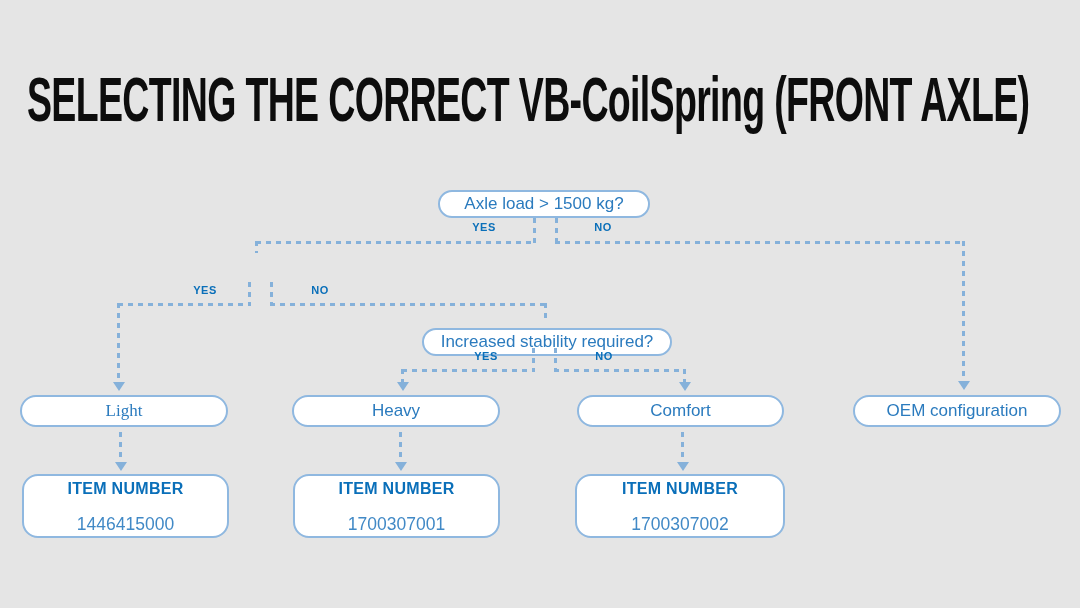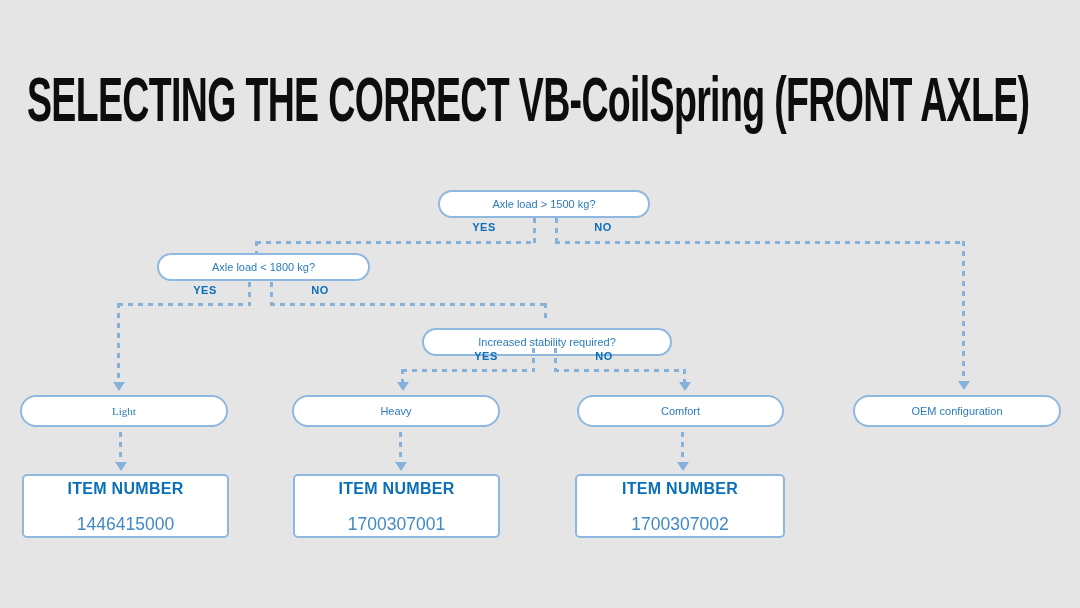--- a/index.html
+++ b/index.html
@@ -18,21 +18,21 @@
   .title{
     position:absolute;left:27px;top:68px;margin:0;
     font-size:56px;font-weight:bold;color:var(--titlecol);
     letter-spacing:-1px;white-space:nowrap;line-height:1;
     transform:scale(0.67,1.12);transform-origin:left top;
   }
   .pill{
     position:absolute;box-sizing:border-box;background:#fff;
     border:2px solid var(--border);
     display:flex;align-items:center;justify-content:center;
-    color:var(--mid);font-size:11px;
+    color:var(--mid);font-size:17px;
   }
   .decision{border-radius:15px;height:28px;}
   .outcome{border-radius:17px;height:32px;}
   .branch-label{
     position:absolute;font-size:11px;font-weight:bold;color:var(--dark);
     text-align:center;letter-spacing:0.5px;
   }
   .hdash{
     position:absolute;height:3px;
     background:repeating-linear-gradient(90deg,var(--dash) 0 5px,transparent 5px 10px);
@@ -41,21 +41,21 @@
     position:absolute;width:3px;
     background:repeating-linear-gradient(180deg,var(--dash) 0 5px,transparent 5px 10px);
   }
   .arrow-down{
     position:absolute;width:0;height:0;
     border-left:6px solid transparent;border-right:6px solid transparent;
     border-top:9px solid var(--dash);
   }
   .item-card{
     position:absolute;box-sizing:border-box;background:#fff;
-    border:2px solid var(--border);border-radius:5px;
+    border:2px solid var(--border);border-radius:16px;
     display:flex;flex-direction:column;align-items:center;justify-content:center;
     gap:16px;padding-top:2px;
   }
   .item-heading{font-size:16px;font-weight:bold;color:var(--dark);letter-spacing:0.3px;}
   .item-value{font-size:17.5px;color:var(--num);}
 </style>
 </head>
 <body>
 
 <div class="stage">
@@ -66,21 +66,20 @@
   <div class="branch-label" style="left:453px;top:221px;width:62px;">YES</div>
   <div class="branch-label" style="left:572px;top:221px;width:62px;">NO</div>
   <div class="vdash" style="left:533px;top:218px;height:25px;"></div>
   <div class="vdash" style="left:555px;top:218px;height:25px;"></div>
   <div class="hdash" style="left:256px;top:241px;width:280px;"></div>
   <div class="vdash" style="left:255px;top:241px;height:12px;"></div>
   <div class="hdash" style="left:555px;top:241px;width:410px;"></div>
   <div class="vdash" style="left:962px;top:241px;height:140px;"></div>
   <div class="arrow-down" style="left:958px;top:381px;"></div>
 
-  <div class="pill decision" style="left:157px;top:253px;width:213px;">Axle load &lt; 1800 kg?</div>
   <div class="branch-label" style="left:174px;top:284px;width:62px;">YES</div>
   <div class="branch-label" style="left:289px;top:284px;width:62px;">NO</div>
   <div class="vdash" style="left:248px;top:282px;height:24px;"></div>
   <div class="vdash" style="left:270px;top:282px;height:24px;"></div>
   <div class="hdash" style="left:118px;top:303px;width:133px;"></div>
   <div class="vdash" style="left:117px;top:303px;height:79px;"></div>
   <div class="arrow-down" style="left:113px;top:382px;"></div>
   <div class="hdash" style="left:270px;top:303px;width:277px;"></div>
   <div class="vdash" style="left:544px;top:303px;height:17px;"></div>
 

